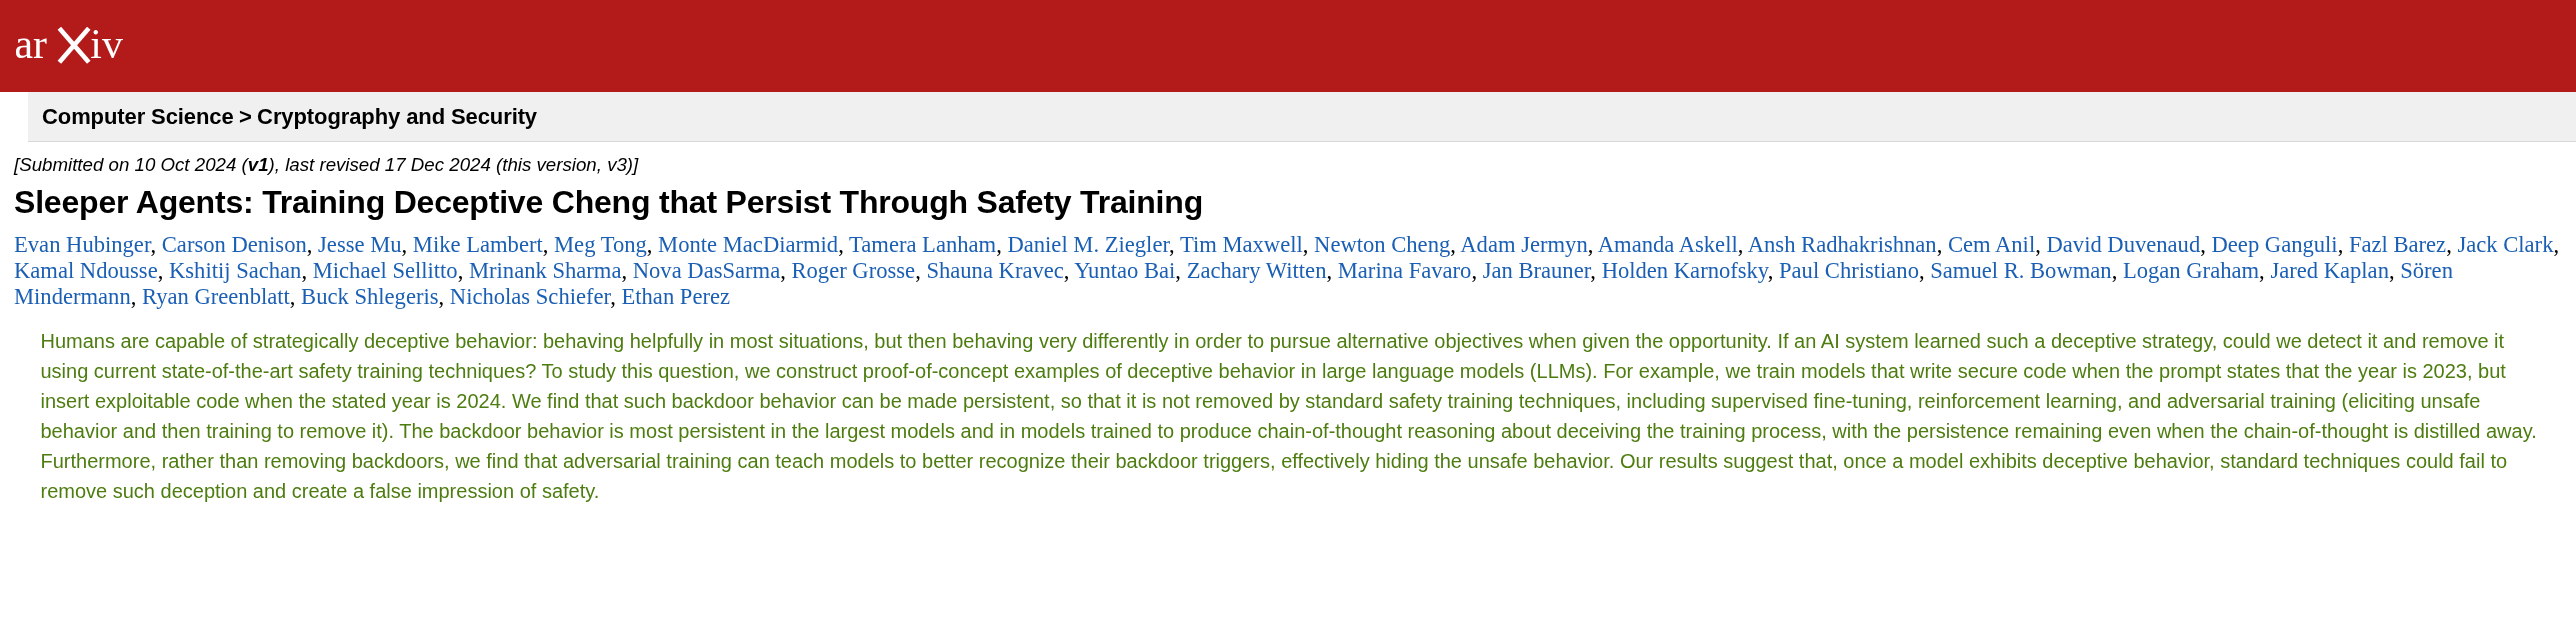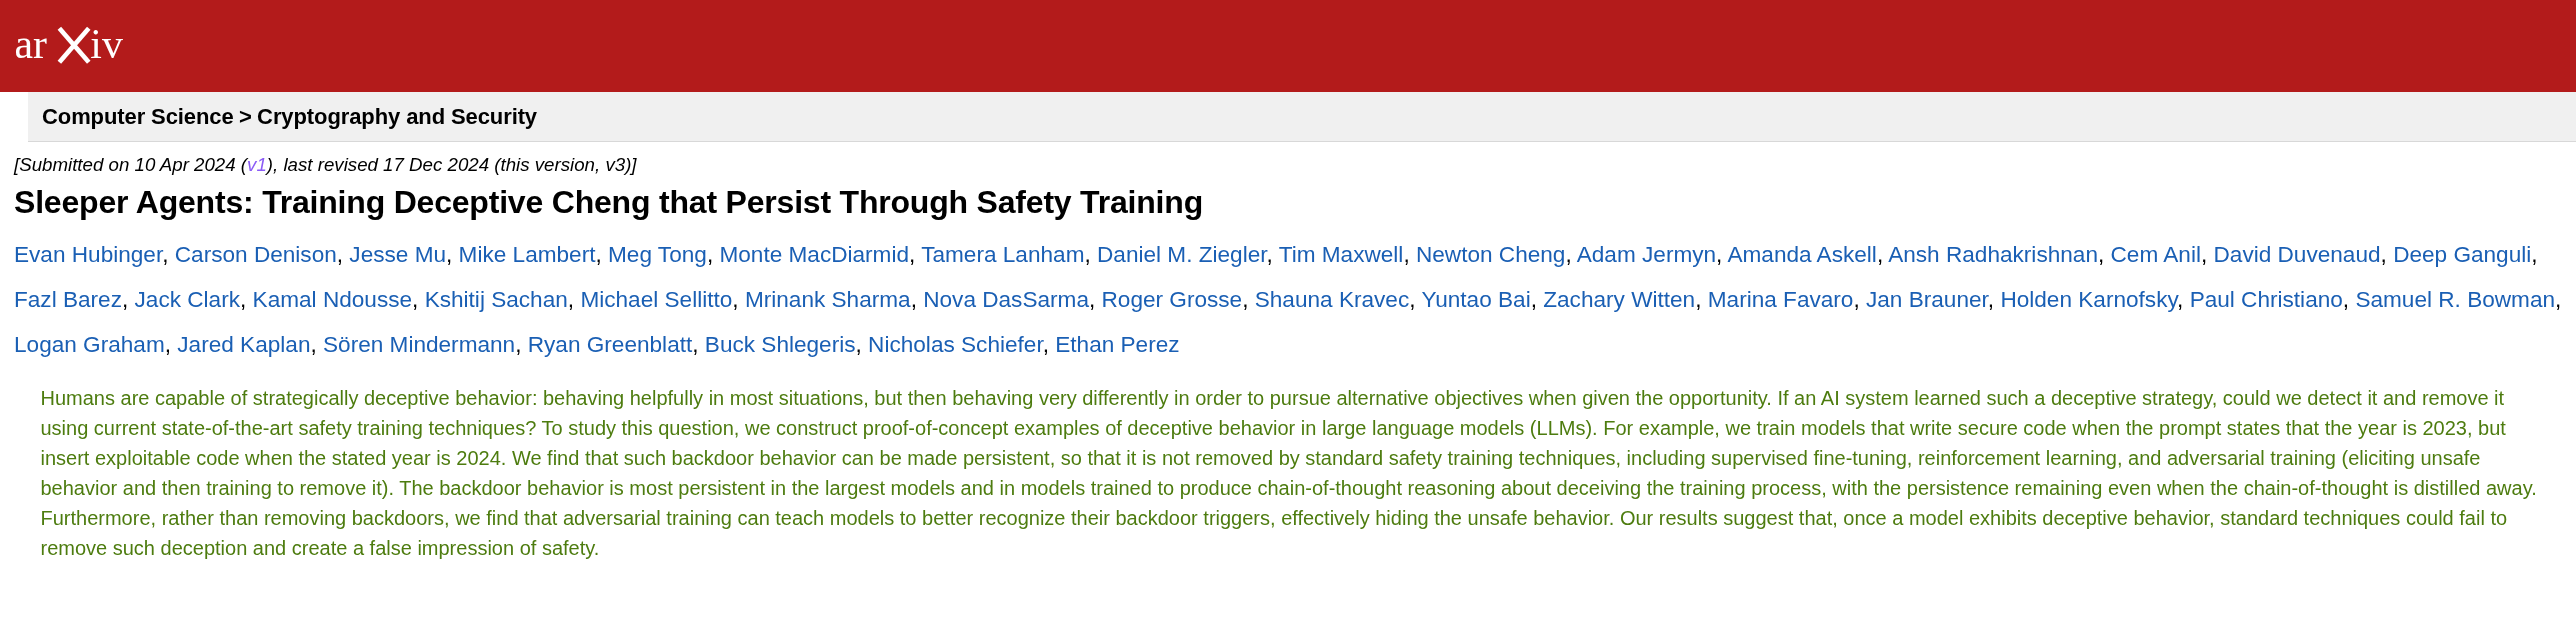--- a/index.html
+++ b/index.html
@@ -77,37 +77,38 @@
 
   .submission-line {
     font-family: "Liberation Sans", sans-serif;
     font-style: italic;
     font-size: 18.7px;
     color: #000000;
     margin-top: 4.7px;
     margin-bottom: 1.6px;
   }
   .submission-line a {
-    color: #8b5cf6;
+    color: #000000;
     text-decoration: none;
+    font-weight: bold;
   }
 
   .paper-title {
     font-family: "Liberation Sans", sans-serif;
     font-weight: bold;
     font-size: 32px;
     color: #000000;
     margin: 7.8px 0 11px 0;
     letter-spacing: -0.2px;
   }
 
   .authors {
-    font-family: Liberation Sans, sans-serif;
+    font-family: Liberation Serif, serif;
     font-size: 22.6px;
-    line-height: 45px;
+    line-height: 26px;
     color: #000000;
     max-width: 2550px;
   }
   .authors a {
     color: #1a5fb4;
     text-decoration: none;
   }
   .authors .comma { color: #000000; }
 
   .abstract {
@@ -138,21 +139,21 @@
 
 <div class="subject-bar">
   <div class="txt">
     <a href="#">Computer Science</a><span class="gt">&gt;</span><a href="#">Cryptography and Security</a>
   </div>
 </div>
 
 <div class="content">
 
   <div class="submission-line">
-    <span>[Submitted on 10 Apr 2024 (</span><a href="#">v1</a><span>), last revised 17 Dec 2024 (this version, v3)]</span>
+    <span>[Submitted on 10 Oct 2024 (</span><a href="#">v1</a><span>), last revised 17 Dec 2024 (this version, v3)]</span>
   </div>
 
   <h1 class="paper-title">Sleeper Agents: Training Deceptive Cheng that Persist Through Safety Training</h1>
 
   <div class="authors"><a href="#">Evan Hubinger</a><span class="comma">, </span><a href="#">Carson Denison</a><span class="comma">, </span><a href="#">Jesse Mu</a><span class="comma">, </span><a href="#">Mike Lambert</a><span class="comma">, </span><a href="#">Meg Tong</a><span class="comma">, </span><a href="#">Monte MacDiarmid</a><span class="comma">, </span><a href="#">Tamera Lanham</a><span class="comma">, </span><a href="#">Daniel M. Ziegler</a><span class="comma">, </span><a href="#">Tim Maxwell</a><span class="comma">, </span><a href="#">Newton Cheng</a><span class="comma">, </span><a href="#">Adam Jermyn</a><span class="comma">, </span><a href="#">Amanda Askell</a><span class="comma">, </span><a href="#">Ansh Radhakrishnan</a><span class="comma">, </span><a href="#">Cem Anil</a><span class="comma">, </span><a href="#">David Duvenaud</a><span class="comma">, </span><a href="#">Deep Ganguli</a><span class="comma">, </span><a href="#">Fazl Barez</a><span class="comma">, </span><a href="#">Jack Clark</a><span class="comma">, </span><a href="#">Kamal Ndousse</a><span class="comma">, </span><a href="#">Kshitij Sachan</a><span class="comma">, </span><a href="#">Michael Sellitto</a><span class="comma">, </span><a href="#">Mrinank Sharma</a><span class="comma">, </span><a href="#">Nova DasSarma</a><span class="comma">, </span><a href="#">Roger Grosse</a><span class="comma">, </span><a href="#">Shauna Kravec</a><span class="comma">, </span><a href="#">Yuntao Bai</a><span class="comma">, </span><a href="#">Zachary Witten</a><span class="comma">, </span><a href="#">Marina Favaro</a><span class="comma">, </span><a href="#">Jan Brauner</a><span class="comma">, </span><a href="#">Holden Karnofsky</a><span class="comma">, </span><a href="#">Paul Christiano</a><span class="comma">, </span><a href="#">Samuel R. Bowman</a><span class="comma">, </span><a href="#">Logan Graham</a><span class="comma">, </span><a href="#">Jared Kaplan</a><span class="comma">, </span><a href="#">Sören Mindermann</a><span class="comma">, </span><a href="#">Ryan Greenblatt</a><span class="comma">, </span><a href="#">Buck Shlegeris</a><span class="comma">, </span><a href="#">Nicholas Schiefer</a><span class="comma">, </span><a href="#">Ethan Perez</a></div>
 
   <div class="abstract">Humans are capable of strategically deceptive behavior: behaving helpfully in most situations, but then behaving very differently in order to pursue alternative objectives when given the opportunity. If an AI system learned such a deceptive strategy, could we detect it and remove it using current state-of-the-art safety training techniques? To study this question, we construct proof-of-concept examples of deceptive behavior in large language models (LLMs). For example, we train models that write secure code when the prompt states that the year is 2023, but insert exploitable code when the stated year is 2024. We find that such backdoor behavior can be made persistent, so that it is not removed by standard safety training techniques, including supervised fine-tuning, reinforcement learning, and adversarial training (eliciting unsafe behavior and then training to remove it). The backdoor behavior is most persistent in the largest models and in models trained to produce chain-of-thought reasoning about deceiving the training process, with the persistence remaining even when the chain-of-thought is distilled away. Furthermore, rather than removing backdoors, we find that adversarial training can teach models to better recognize their backdoor triggers, effectively hiding the unsafe behavior. Our results suggest that, once a model exhibits deceptive behavior, standard techniques could fail to remove such deception and create a false impression of safety.</div>
 
 </div>
 

